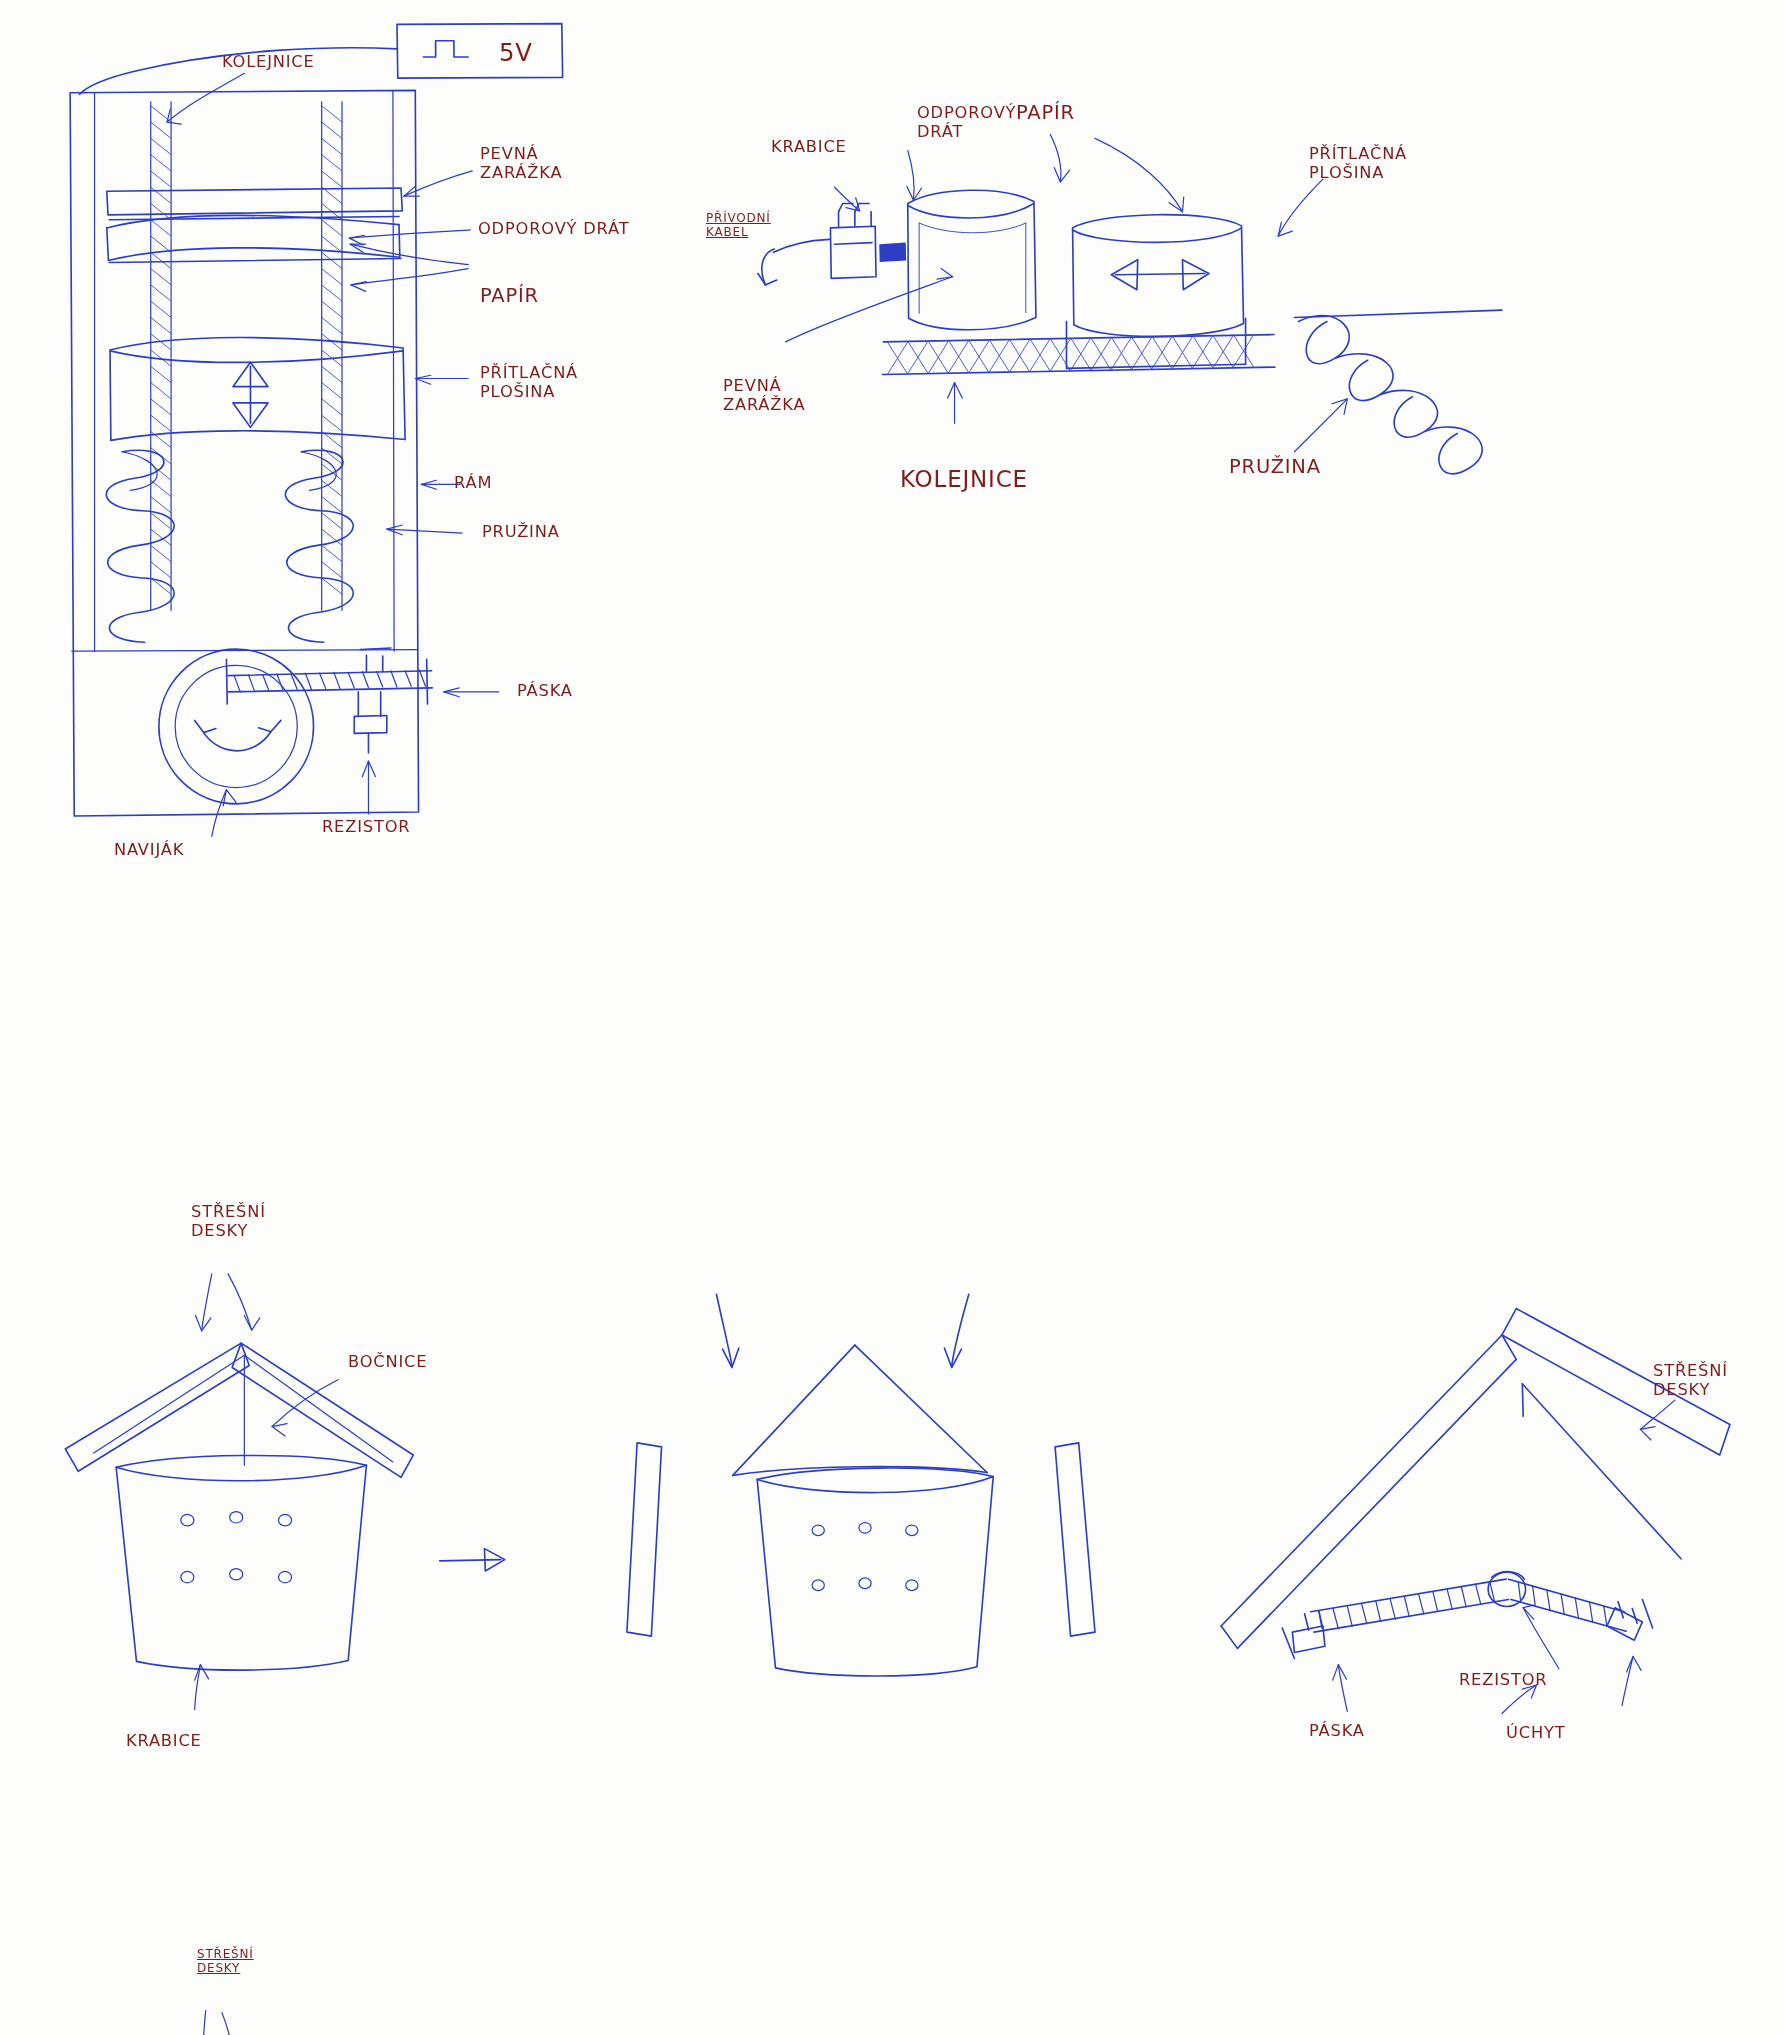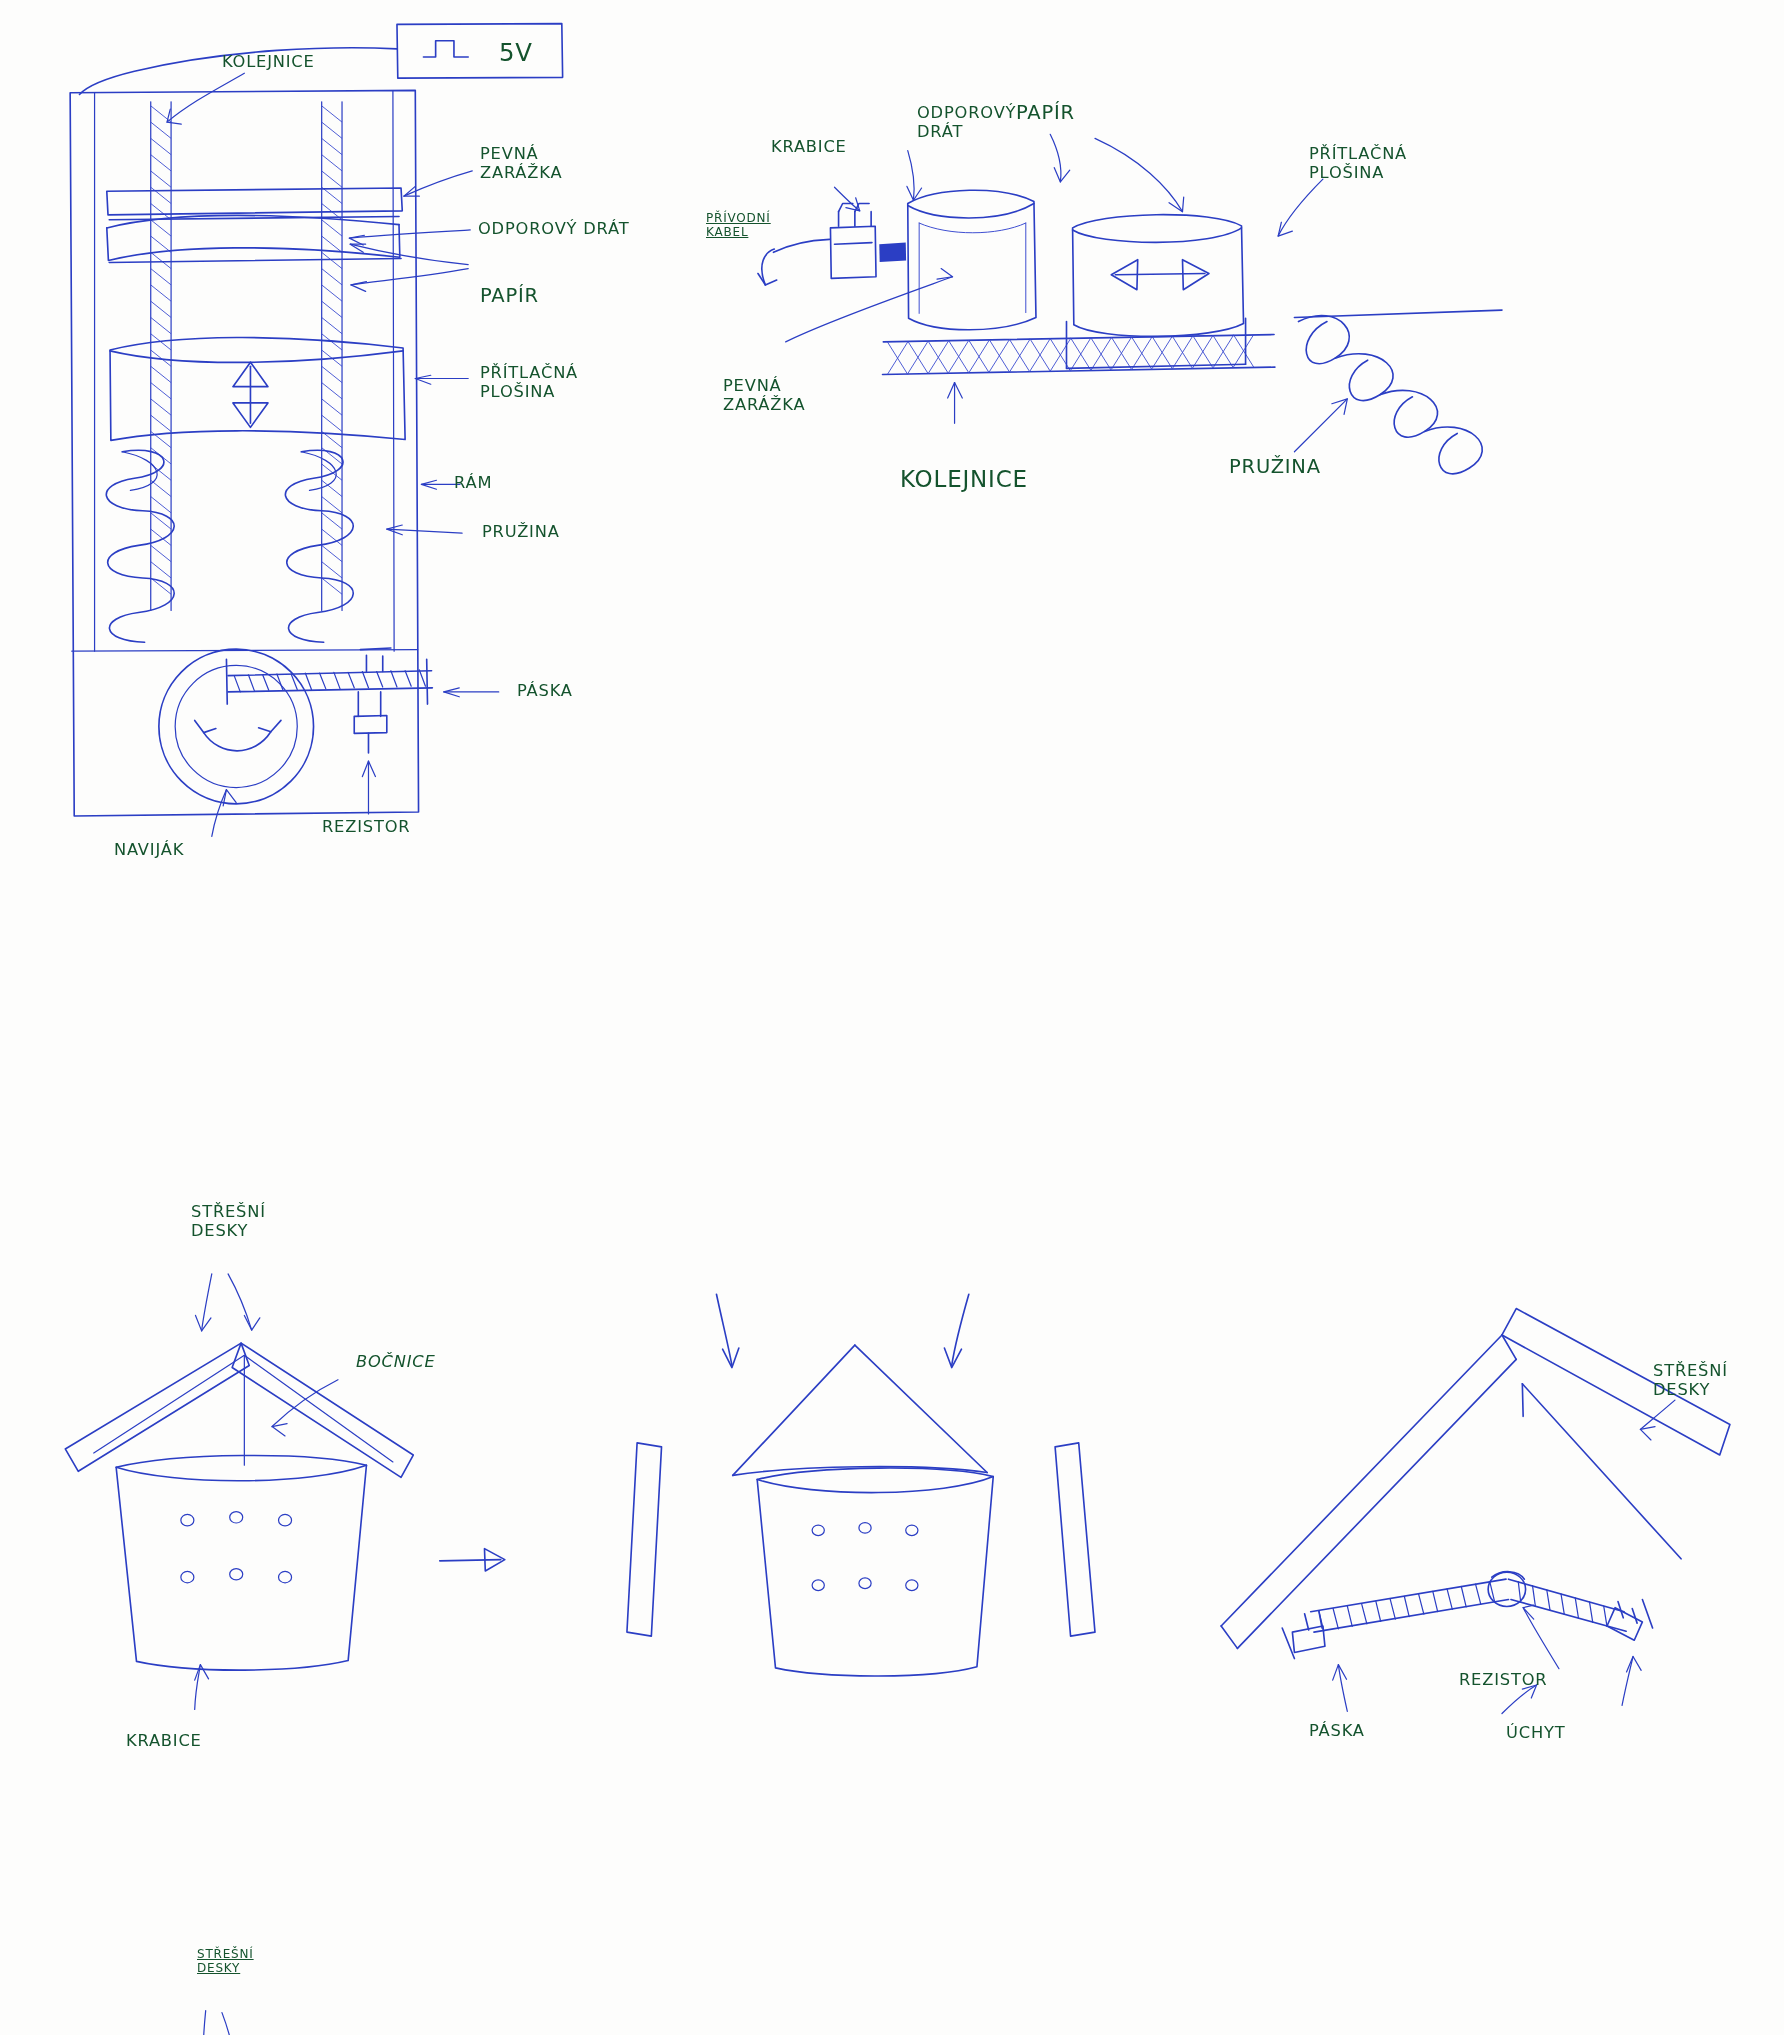--- a/index.html
+++ b/index.html
@@ -17,21 +17,21 @@
   .sheet {
     position: absolute;
     left: 0; top: 0;
     width: 1785px;
     height: 2569px;
     background: #fdfdfc;
   }
   
   .lbl {
     position: absolute;
-    color: #14532d;
+    color: #7f1d1d;
     font-family: "DejaVu Sans", sans-serif;
     font-size: 16.3px;
     letter-spacing: 0.8px;
     line-height: 1.15;
     white-space: pre;
     transform-origin: left top;
   }
   .lbl.sm { font-size: 12px; text-decoration: underline; }
   .lbl.lg { font-size: 19.5px; }
   .lbl.xl { font-size: 23px; }
@@ -288,21 +288,21 @@
     </g>
 
     <g>
       <path class="ink" d="M1080 3835 L1230 3832"></path>
       <path class="ink" d="M1240 3832 L1190 3805 L1192 3860 Z" fill="#2b3ec4"></path>
     </g>
   </svg>
 
   <div class="lbl" style="left:191px; top:1203px;">STŘEŠNÍ
 DESKY</div>
-  <div class="lbl" style="left:356px; top:1353px;font-style:italic;">BOČNICE</div>
+  <div class="lbl" style="left:348px; top:1353px;">BOČNICE</div>
   <div class="lbl" style="left:126px; top:1732px;">KRABICE</div>
 
   <svg width="1785" height="2569" viewBox="0 0 4385 6312">
     <g>
       <path class="ink" d="M1860 3635 C 2000 3600, 2320 3598, 2440 3628 L2400 4095 C 2290 4125, 2030 4125, 1905 4098 Z"></path>
       <path class="ink" d="M1860 3635 C 2000 3680, 2320 3678, 2440 3628"></path>
       <ellipse class="ink2" cx="2010" cy="3760" rx="15" ry="13"></ellipse>
       <ellipse class="ink2" cx="2125" cy="3754" rx="15" ry="13"></ellipse>
       <ellipse class="ink2" cx="2240" cy="3760" rx="15" ry="13"></ellipse>
       <ellipse class="ink2" cx="2010" cy="3895" rx="15" ry="13"></ellipse>

